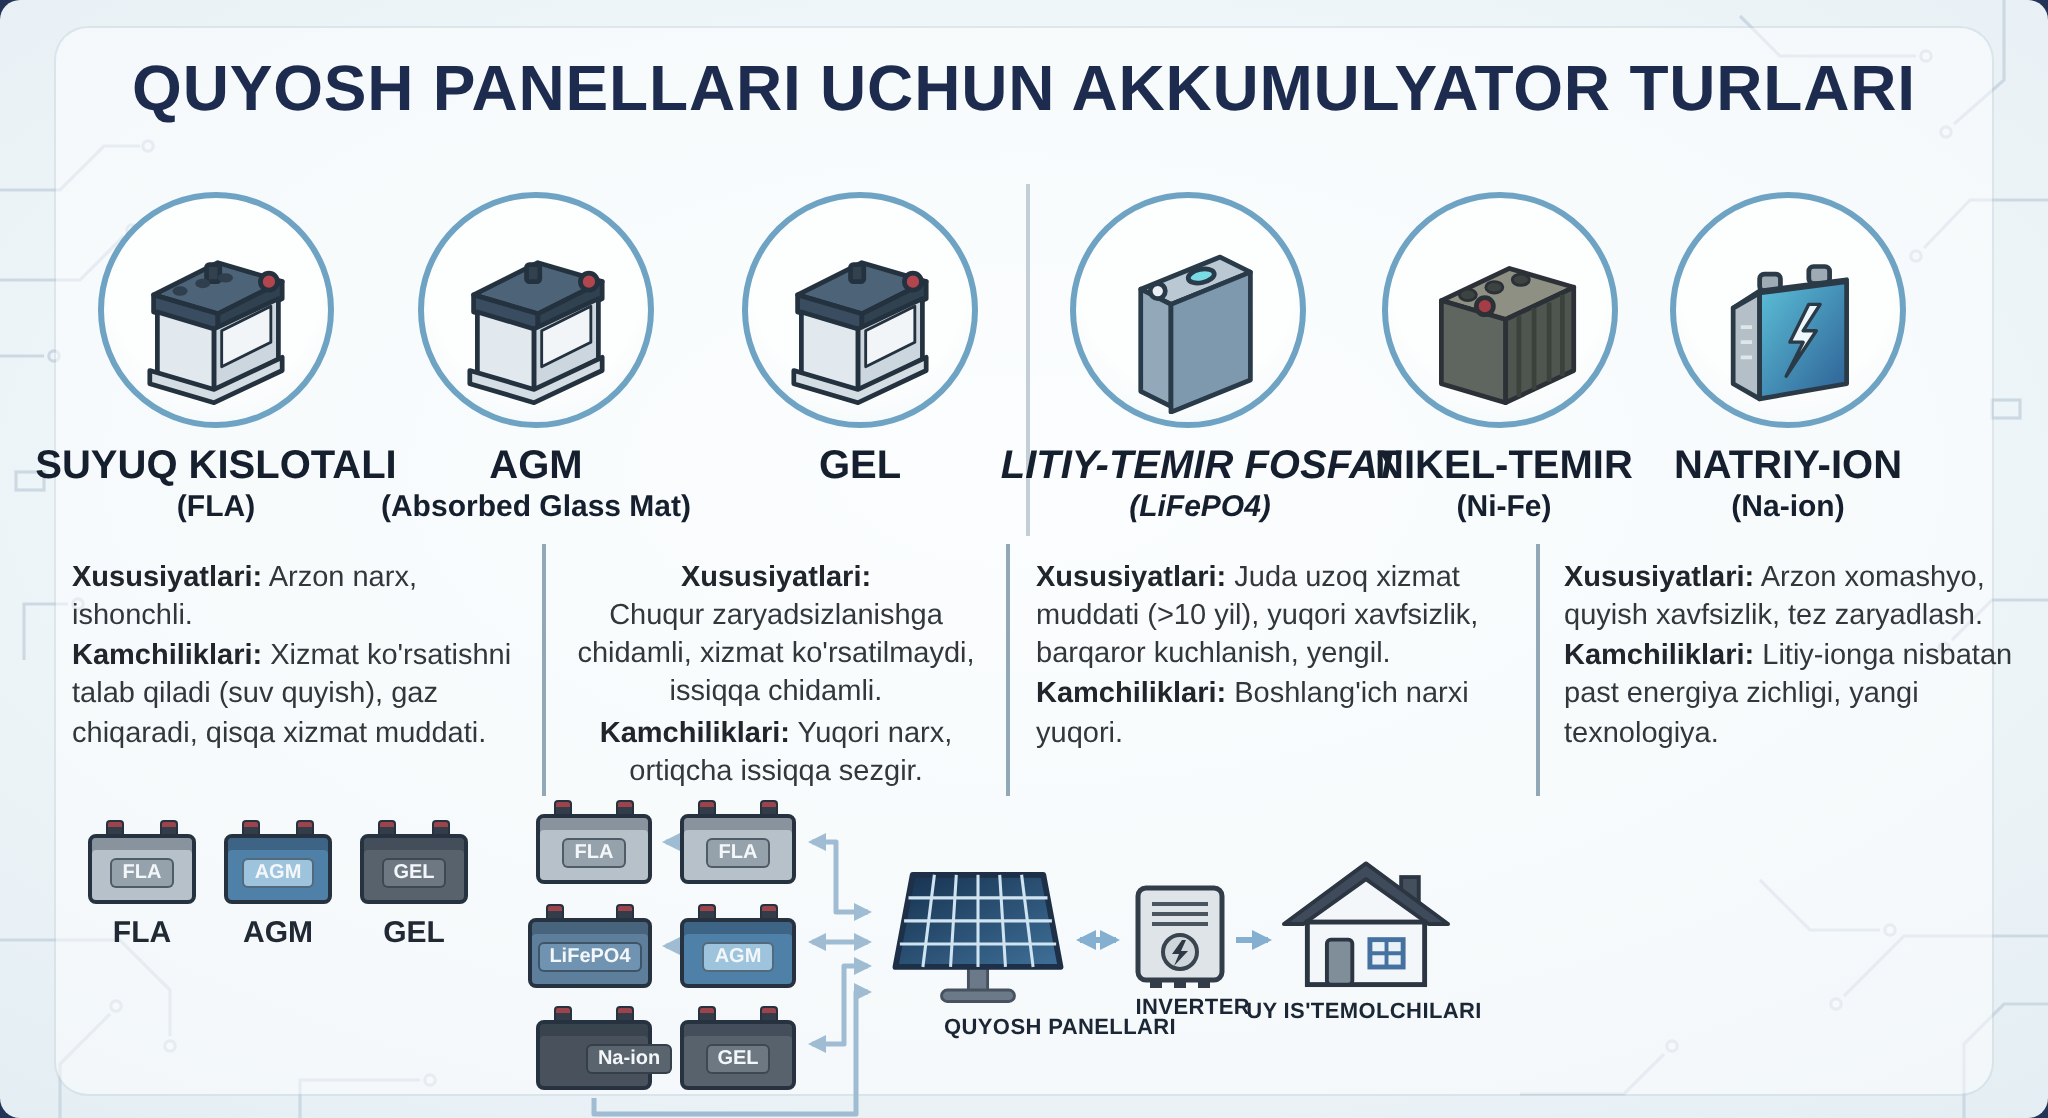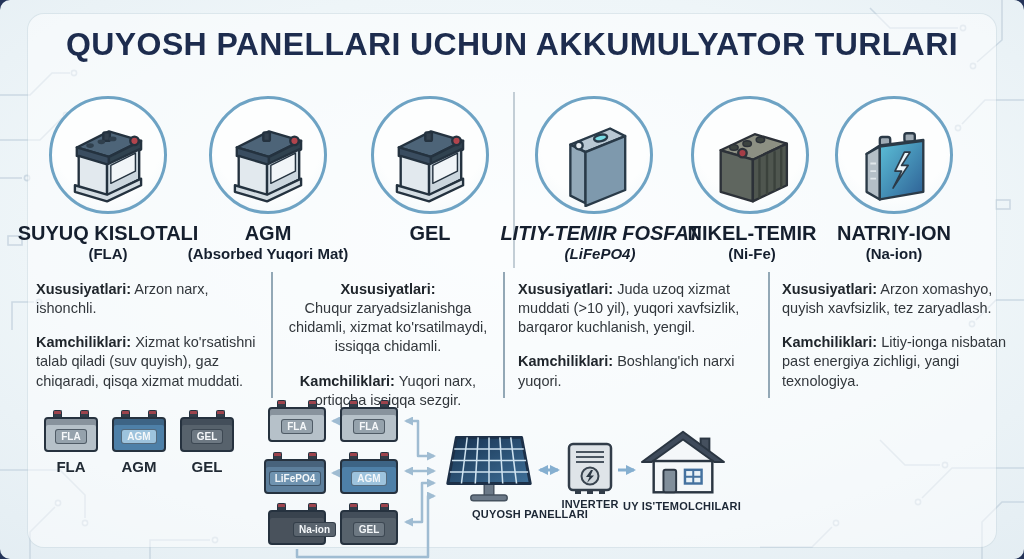--- a/index.html
+++ b/index.html
@@ -20,21 +20,21 @@
   .circle svg { width:104px; height:104px; }
 
   .divider-main { position:absolute; left:513px; top:92px; width:2px; height:176px; background:#c3ced6; }
   .tdiv { position:absolute; top:272px; width:2px; height:126px; background:#93a8b6; }
 
   .bt-name { position:absolute; text-align:center; color:#151f2e; }
   .bt-name .nm { font-size:20px; font-weight:800; white-space:nowrap; }
   .bt-name .sub { font-size:15px; font-weight:700; white-space:nowrap; }
 
   .desc { position:absolute; top:280px; font-size:14.5px; line-height:1.32; color:#32373c; font-weight:500; }
-  .desc p + p { margin-top:15px; }
+  .desc p + p { margin-top:1px; }
   .desc strong { color:#20262c; font-weight:800; }
   .desc.center { text-align:center; }
 
   
   .mini-batt { position:absolute; }
   .mb-terms { display:flex; justify-content:space-between; padding:0 9px; height:7px; }
   .mb-term { width:9px; height:7px; border:1px solid #26323f; border-bottom:none; border-radius:2px 2px 0 0;
     background:linear-gradient(#9d434c 45%, #323d49 45%); }
   .mb-body { height:35px; border:2.5px solid #26323f; border-radius:4px;
     display:flex; align-items:center; justify-content:center;
@@ -192,21 +192,21 @@
   </div>
 
   <div class="divider-main"></div>
 
   <div class="bt-name" style="left:8px; top:222px; width:200px;">
     <div class="nm">SUYUQ KISLOTALI</div>
     <div class="sub">(FLA)</div>
   </div>
   <div class="bt-name" style="left:168px; top:222px; width:200px;">
     <div class="nm">AGM</div>
-    <div class="sub">(Absorbed Yuqori Mat)</div>
+    <div class="sub">(Absorbed Glass Mat)</div>
   </div>
   <div class="bt-name" style="left:330px; top:222px; width:200px;">
     <div class="nm">GEL</div>
   </div>
   <div class="bt-name" style="left:500px; top:222px; width:200px;font-style:italic;">
     <div class="nm">LITIY-TEMIR FOSFAT</div>
     <div class="sub">(LiFePO4)</div>
   </div>
   <div class="bt-name" style="left:672px; top:222px; width:160px;">
     <div class="nm">NIKEL-TEMIR</div>
@@ -371,21 +371,21 @@
 
   <svg class="abs" style="left:567px; top:442px;" width="46" height="54" viewBox="0 0 46 54">
     <rect x="2" y="2" width="42" height="46" rx="4" fill="#dfe4e8" stroke="#323d49" stroke-width="2.5"></rect>
     <path d="M9,10 H37 M9,15 H37 M9,20 H37" stroke="#4a5560" stroke-width="2"></path>
     <circle cx="23" cy="34" r="8.5" fill="#cfd6db" stroke="#39444f" stroke-width="2"></circle>
     <polygon points="24,28 19,35 22.5,35 20,41 27,33.5 23.5,33.5 26,28" fill="#2c3844"></polygon>
     <rect x="8" y="48" width="6" height="4" fill="#323d49"></rect>
     <rect x="20" y="48" width="6" height="4" fill="#323d49"></rect>
     <rect x="32" y="48" width="6" height="4" fill="#323d49"></rect>
   </svg>
-  <div class="flow-label" style="left:555px; top:498px; width:70px;">INVERTER</div>
+  <div class="flow-label" style="left:555px; top:498px; width:70px;text-align:right;">INVERTER</div>
 
   <svg class="abs" style="left:640px; top:428px;" width="86" height="68" viewBox="0 0 88 68">
     <rect x="62" y="10" width="9" height="18" fill="#45505e" stroke="#2b3642" stroke-width="2"></rect>
     <polygon points="14,33 44,12 74,33" fill="#f4f7f9"></polygon>
     <polygon points="2,34 44,3 86,34 76,34 44,11 12,34" fill="#3f4b5b" stroke="#2b3642" stroke-width="2" stroke-linejoin="round"></polygon>
     <rect x="14" y="33" width="60" height="32" fill="#f4f7f9" stroke="#2b3642" stroke-width="2.5"></rect>
     <rect x="24" y="42" width="13" height="23" rx="2" fill="#808e9a" stroke="#2b3642" stroke-width="2"></rect>
     <rect x="46" y="42" width="17" height="14" fill="#eaf2f7" stroke="#44719f" stroke-width="2.5"></rect>
     <path d="M54.5,42 V56 M46,49 H63" stroke="#44719f" stroke-width="2"></path>
   </svg>

